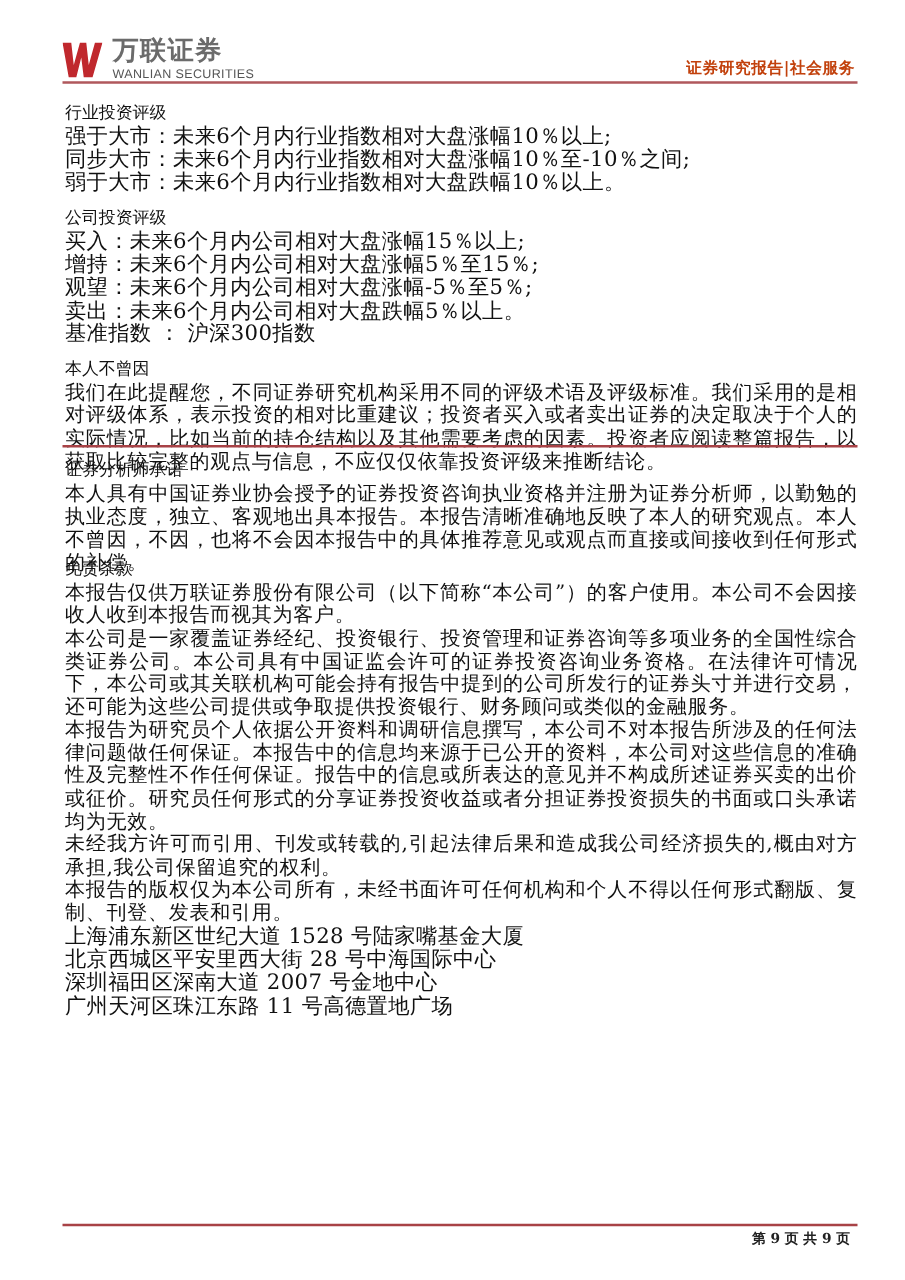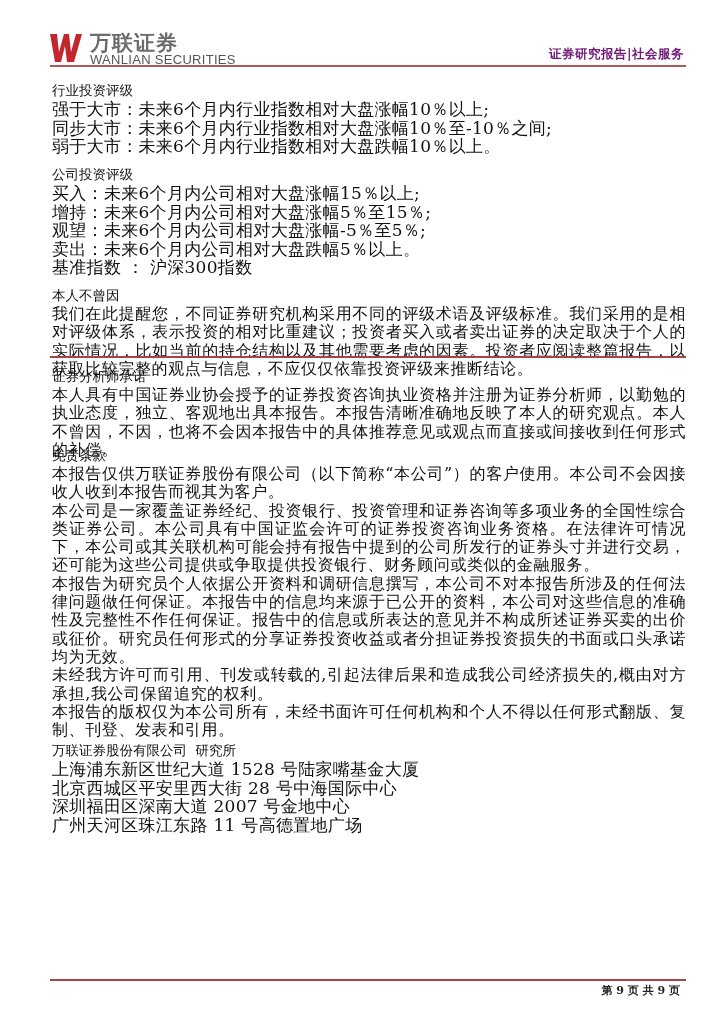--- a/index.html
+++ b/index.html
@@ -6,30 +6,30 @@
     body {
       width: 724px; height: 1024px; position: relative; overflow: hidden;
       font-family: "DejaVu Serif", "Liberation Serif", serif;
       color: #111111;
     }
     .header { position: absolute; left: 50px; top: 32px; width: 636px; height: 36px; }
     .logo { position: absolute; left: 0; top: 0; height: 34px; display: flex; align-items: flex-start; }
     .logo-w { width: 32px; height: 28px; margin-top: 2px; }
     .logo-text { margin-left: 8px; display: flex; flex-direction: column; }
     .logo-cn {
-      font-family: Liberation Sans, sans-serif;
+      font-family: Liberation Mono, monospace;
       font-size: 21px; font-weight: bold; color: #6b6b6b; line-height: 22px; letter-spacing: 1px;
     }
     .logo-en {
       font-family: "Liberation Sans", "DejaVu Sans", sans-serif;
-      font-size: 13px; color: #555555; line-height: 10px; letter-spacing: 0.3px; margin-top: 1px;
+      font-size: 10px; color: #555555; line-height: 10px; letter-spacing: 0.3px; margin-top: 1px;
     }
     .header-right {
       position: absolute; right: 2px; top: 14px;
-      font-size: 12.5px; font-weight: bold; color: #701a75; letter-spacing: 0.5px;
+      font-size: 12.5px; font-weight: bold; color: #c2410c; letter-spacing: 0.5px;
     }
     .header-line { position: absolute; left: 50px; top: 65px; width: 636px; height: 1.5px; background: #b0585c; }
     .section-title { font-weight: normal; font-size: 13.5px; line-height: 20px; color: #111111; }
 
     .sec-industry { position: absolute; left: 52px; top: 80px; width: 636px; }
     .sec-company { position: absolute; left: 52px; top: 164px; width: 636px; }
     .sec-risk { position: absolute; left: 52px; top: 285px; width: 634px; }
     .divider { position: absolute; left: 50px; top: 356px; width: 636px; height: 2px; background: #a84246; }
     .sec-analyst { position: absolute; left: 52px; top: 366px; width: 634px; }
     .sec-disclaimer { position: absolute; left: 52px; top: 445px; width: 634px; }
@@ -89,21 +89,20 @@
 <div class="sec-disclaimer">
   <div class="section-title">免责条款</div>
   <div class="body-text">本报告仅供万联证券股份有限公司（以下简称“本公司”）的客户使用。本公司不会因接收人收到本报告而视其为客户。</div>
   <div class="body-text">本公司是一家覆盖证券经纪、投资银行、投资管理和证券咨询等多项业务的全国性综合类证券公司。本公司具有中国证监会许可的证券投资咨询业务资格。在法律许可情况下，本公司或其关联机构可能会持有报告中提到的公司所发行的证券头寸并进行交易，还可能为这些公司提供或争取提供投资银行、财务顾问或类似的金融服务。</div>
   <div class="body-text">本报告为研究员个人依据公开资料和调研信息撰写，本公司不对本报告所涉及的任何法律问题做任何保证。本报告中的信息均来源于已公开的资料，本公司对这些信息的准确性及完整性不作任何保证。报告中的信息或所表达的意见并不构成所述证券买卖的出价或征价。研究员任何形式的分享证券投资收益或者分担证券投资损失的书面或口头承诺均为无效。</div>
   <div class="body-text">未经我方许可而引用、刊发或转载的,引起法律后果和造成我公司经济损失的,概由对方承担,我公司保留追究的权利。</div>
   <div class="body-text">本报告的版权仅为本公司所有，未经书面许可任何机构和个人不得以任何形式翻版、复制、刊登、发表和引用。</div>
 </div>
 
 <div class="sec-company-info">
-  <div class="section-title" style="white-space: pre;">万联证券股份有限公司  研究所</div>
   <div class="item">上海浦东新区世纪大道 1528 号陆家嘴基金大厦</div>
   <div class="item">北京西城区平安里西大街 28 号中海国际中心</div>
   <div class="item">深圳福田区深南大道 2007 号金地中心</div>
   <div class="item">广州天河区珠江东路 11 号高德置地广场</div>
 </div>
 
 <div class="footer-line"></div>
 <div class="footer-left">万联证券研究所 www.wlzq.cn</div>
 <div class="footer-right">第 9 页 共 9 页</div>
 

